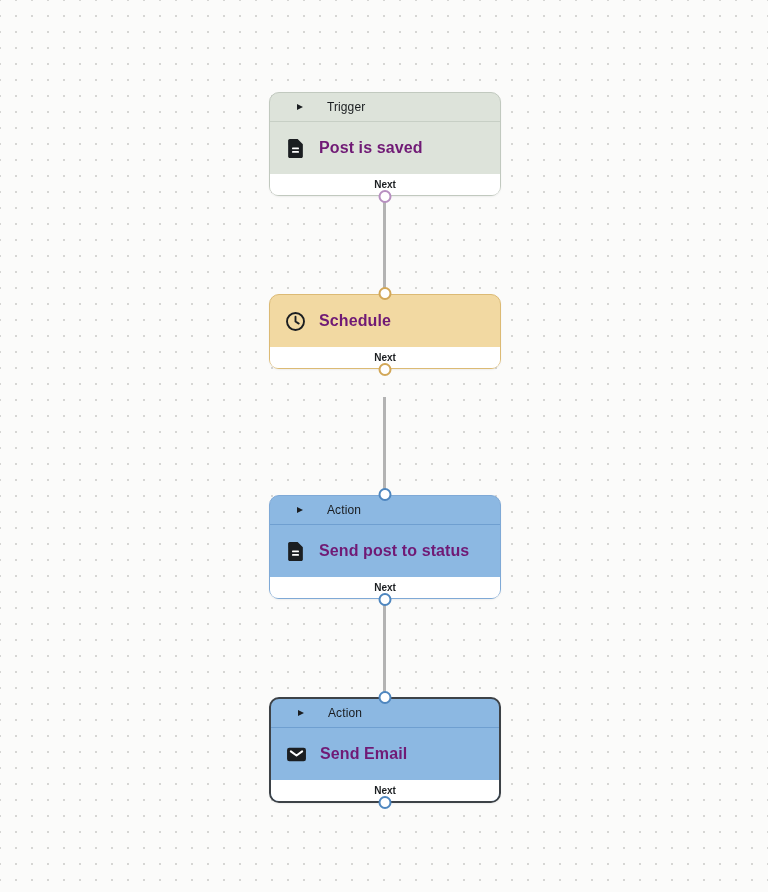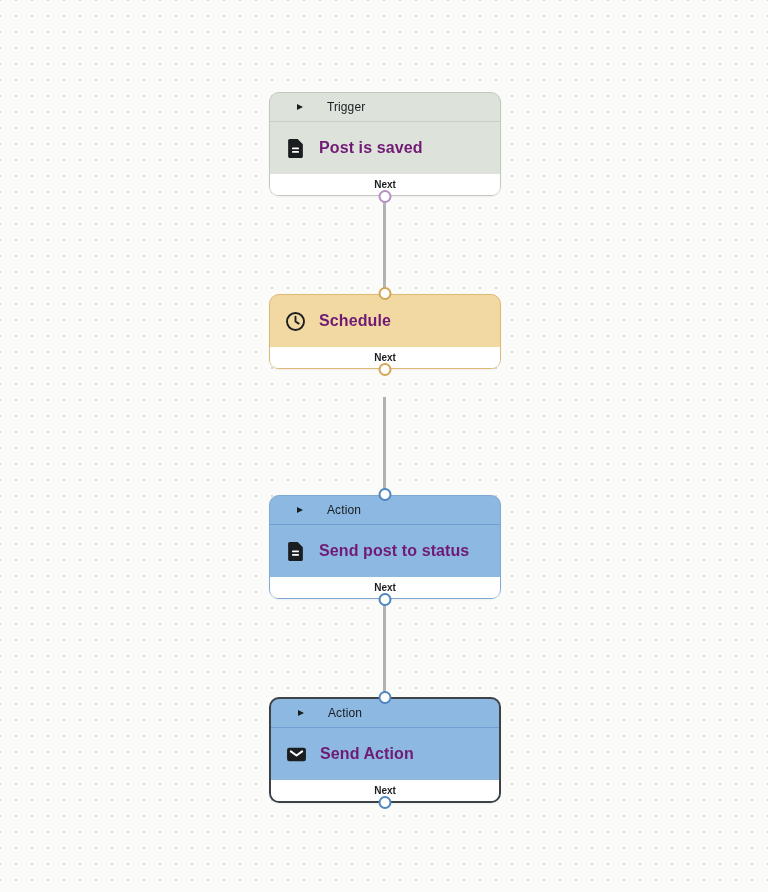--- a/index.html
+++ b/index.html
@@ -137,21 +137,21 @@
       <span class="tri"></span>
       <span class="cat">Action</span>
     </div>
     <div class="node-body">
       <span class="node-icon">
           <svg width="21" height="21" viewBox="0 0 20 20">
             <rect x="1" y="3.5" width="18" height="13" rx="2.2" fill="#1b1e21"></rect>
             <path d="M4.6 7l5.4 4 5.4-4" stroke="#ffffff" stroke-width="1.9" fill="none" stroke-linecap="round" stroke-linejoin="round"></path>
           </svg>
         </span>
-      <span class="title">Send Action</span>
+      <span class="title">Send Email</span>
     </div>
     <div class="node-footer">
       <span class="next-label">Next</span>
     </div>
     <span class="port port-in"></span>
     <span class="port port-out"></span>
   </div>
 
 </div>
 

